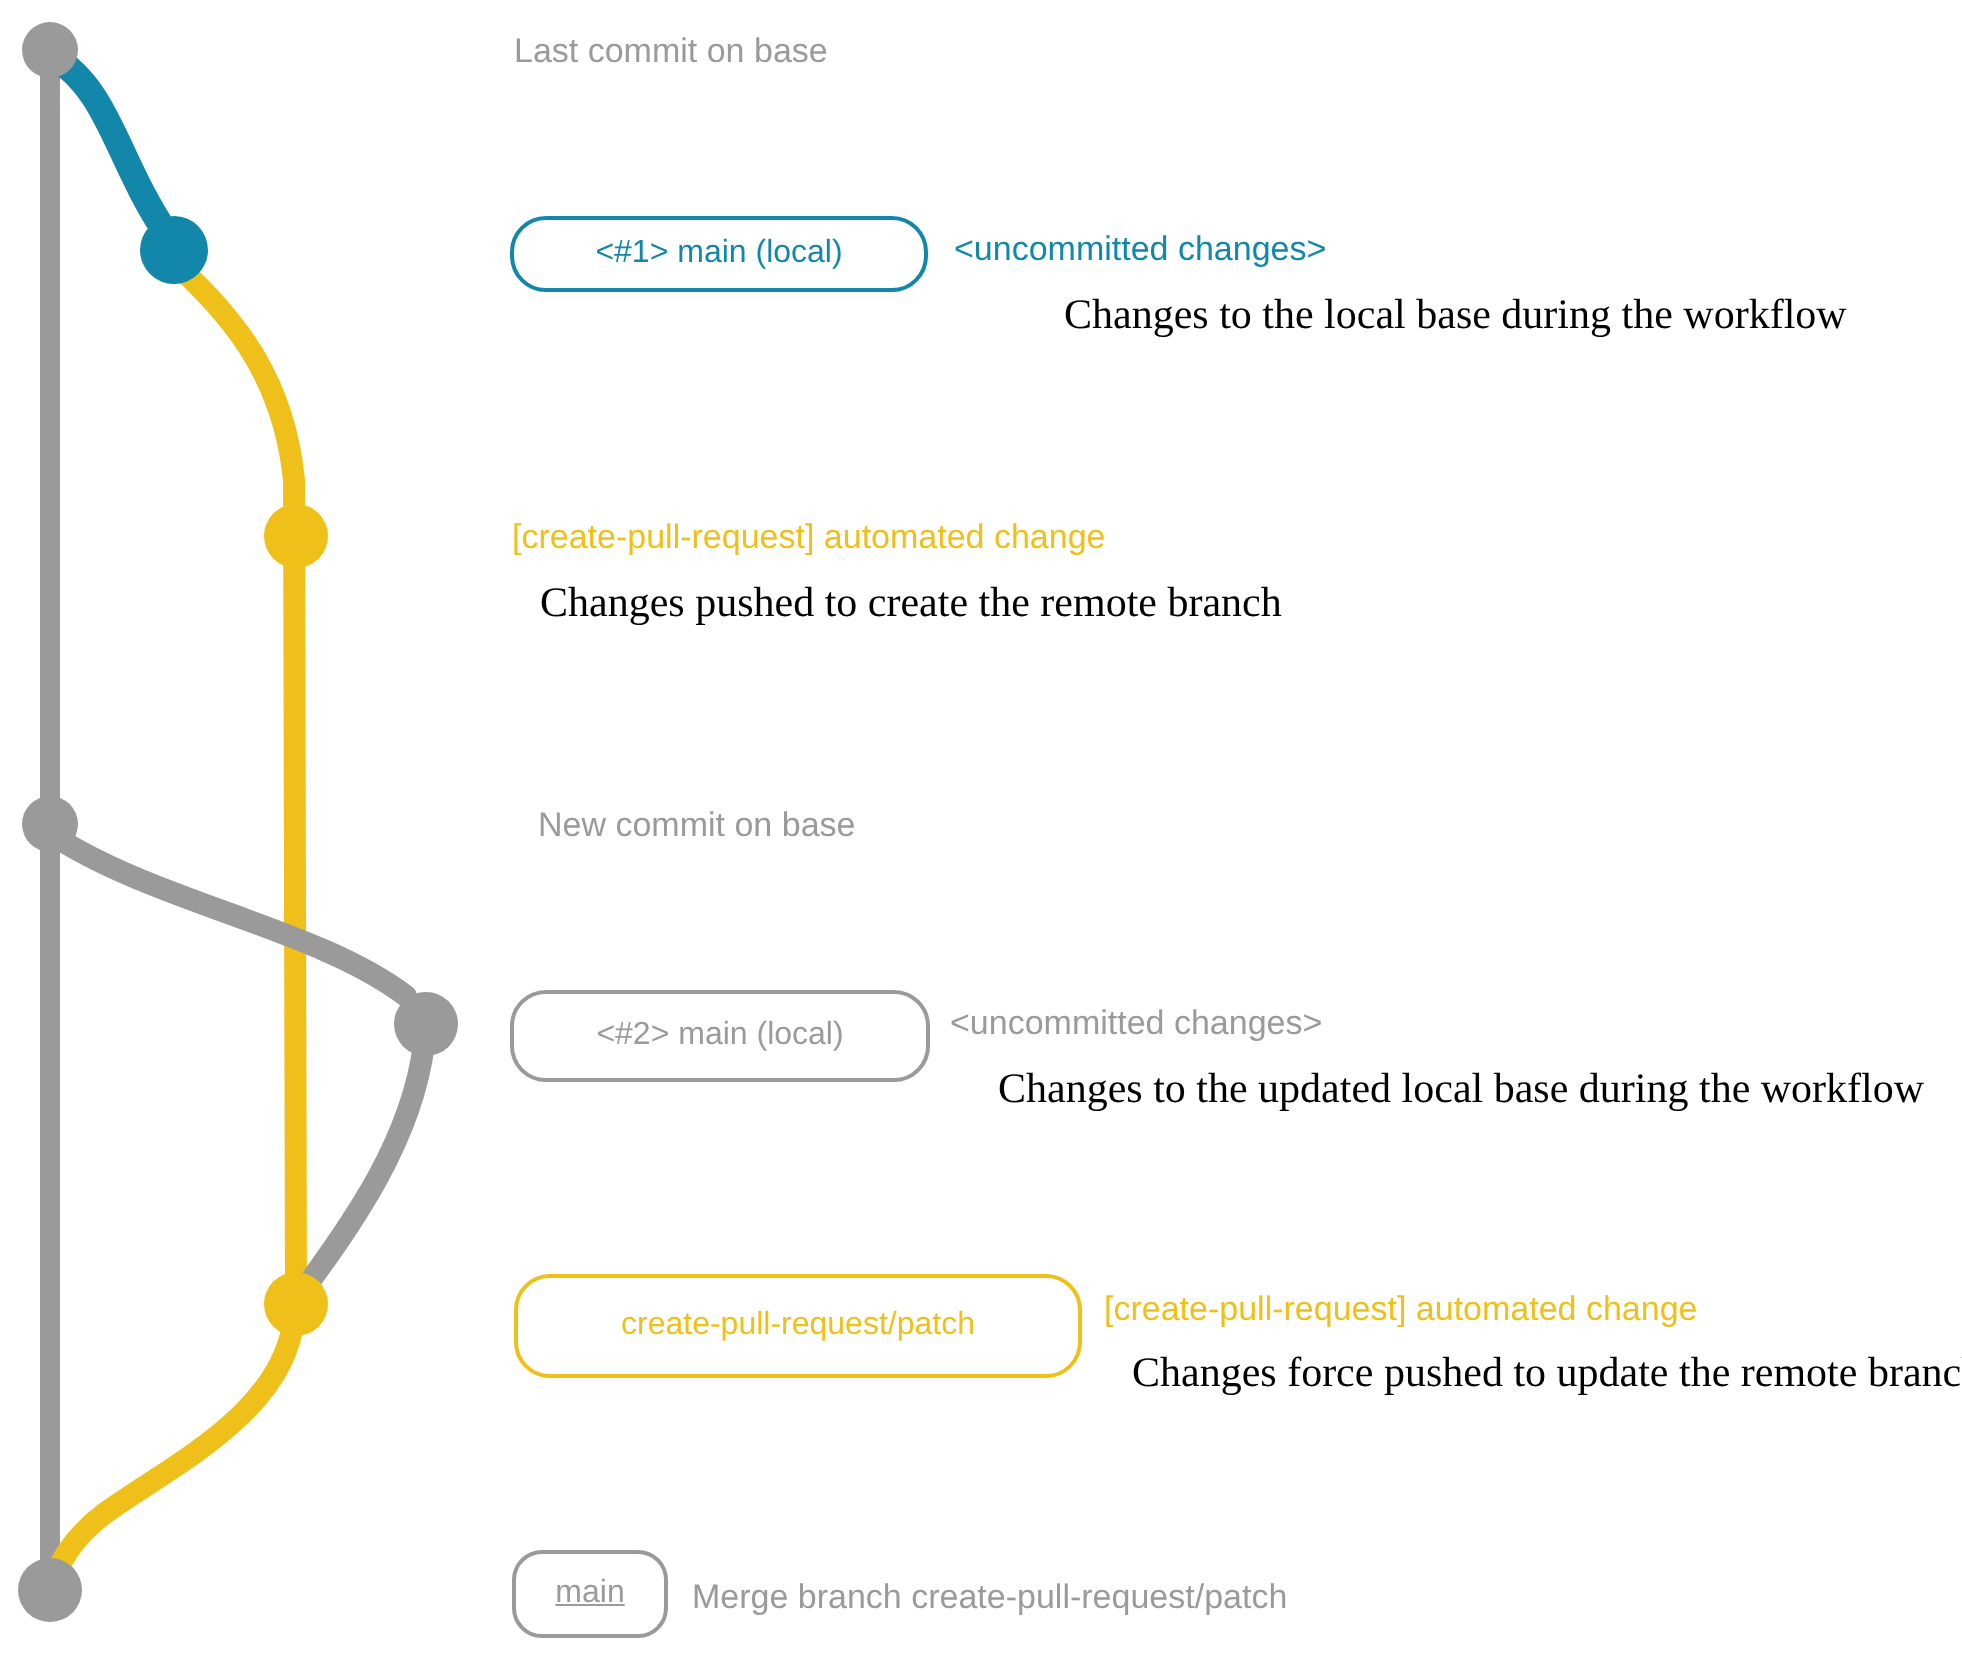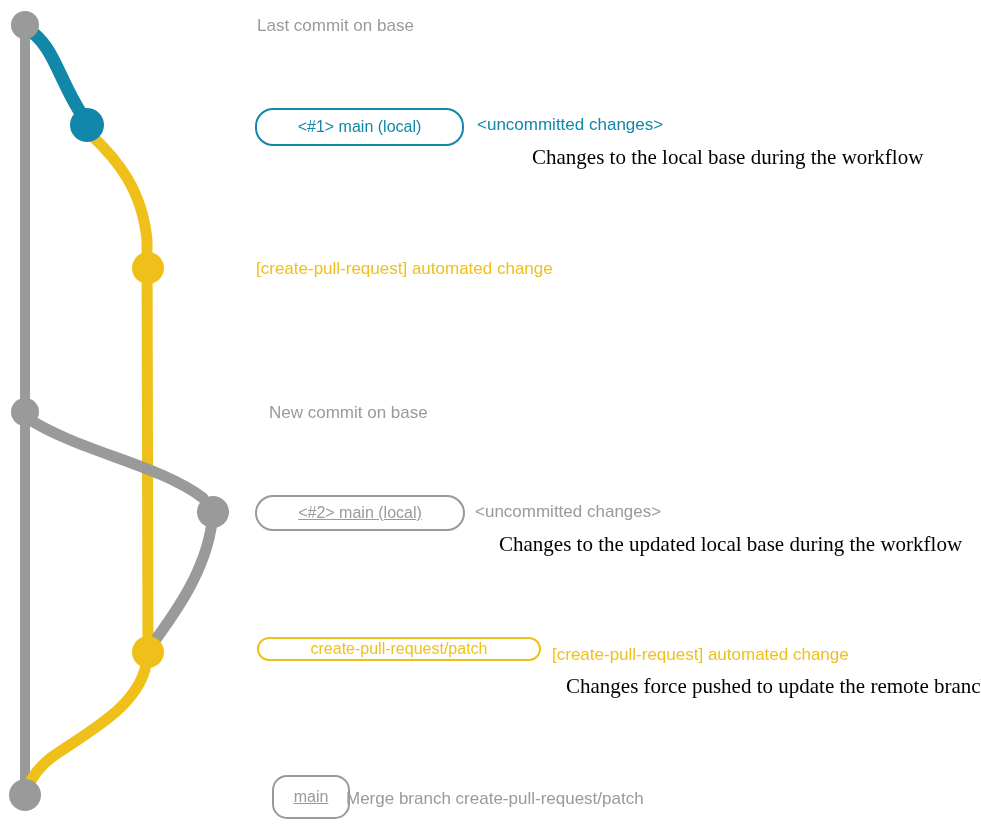--- a/index.html
+++ b/index.html
@@ -61,27 +61,27 @@
   }
 
   
   #label-last-commit { left: 257px; top: 13px; }
   #badge-main-1      { left: 255px; top: 108px; width: 209px; height: 38px; }
   #heading-row1      { left: 477px; top: 112px; }
   #desc-row1         { left: 488px; top: 145px; margin-left: 44px; }
   #heading-row2      { left: 256px; top: 256px; }
   #desc-row2         { left: 270px; top: 289px; }
   #label-new-commit  { left: 257px; top: 400px; margin-left: 12px; }
-  #badge-main-2      { left: 255px; top: 495px; width: 210px; height: 36px; text-decoration: underline; }
+  #badge-main-2      { left: 255px; top: 495px; width: 210px; height: 46px; }
   #heading-row3      { left: 475px; top: 499px; }
   #desc-row3         { left: 499px; top: 532px; }
-  #badge-patch       { left: 257px; top: 637px; width: 284px; height: 24px; }
+  #badge-patch       { left: 257px; top: 637px; width: 284px; height: 52px; }
   #heading-row4      { left: 552px; top: 642px; }
   #desc-row4         { left: 566px; top: 674px; }
-  #badge-main-final  { left: 272px; top: 775px; width: 78px; height: 44px; border-radius: 15px; text-decoration: underline; }
+  #badge-main-final  { left: 256px; top: 775px; width: 78px; height: 44px; border-radius: 15px; text-decoration: underline; }
   #heading-row5      { left: 346px; top: 786px; }
 </style>
 </head>
 <body>
 
 <div class="stage">
 
   <svg class="graph-svg" width="981" height="827" viewBox="0 0 981 827">
 
     <path class="edge edge-gray" stroke-width="10" d="M25 25 L25 795"></path>
@@ -105,20 +105,21 @@
     <circle class="node-gray" cx="25" cy="795" r="16"></circle>
   </svg>
 
   <div class="heading gray" id="label-last-commit">Last commit on base</div>
 
   <div class="badge teal" id="badge-main-1">&lt;#1&gt; main (local)</div>
   <div class="heading teal" id="heading-row1">&lt;uncommitted changes&gt;</div>
   <div class="description" id="desc-row1">Changes to the local base during the workflow</div>
 
   <div class="heading yellow" id="heading-row2">[create-pull-request] automated change</div>
+  <div class="description" id="desc-row2">Changes pushed to create the remote branch</div>
 
   <div class="heading gray" id="label-new-commit">New commit on base</div>
 
   <div class="badge gray" id="badge-main-2">&lt;#2&gt; main (local)</div>
   <div class="heading gray" id="heading-row3">&lt;uncommitted changes&gt;</div>
   <div class="description" id="desc-row3">Changes to the updated local base during the workflow</div>
 
   <div class="badge yellow" id="badge-patch">create-pull-request/patch</div>
   <div class="heading yellow" id="heading-row4">[create-pull-request] automated change</div>
   <div class="description" id="desc-row4">Changes force pushed to update the remote branch</div>

